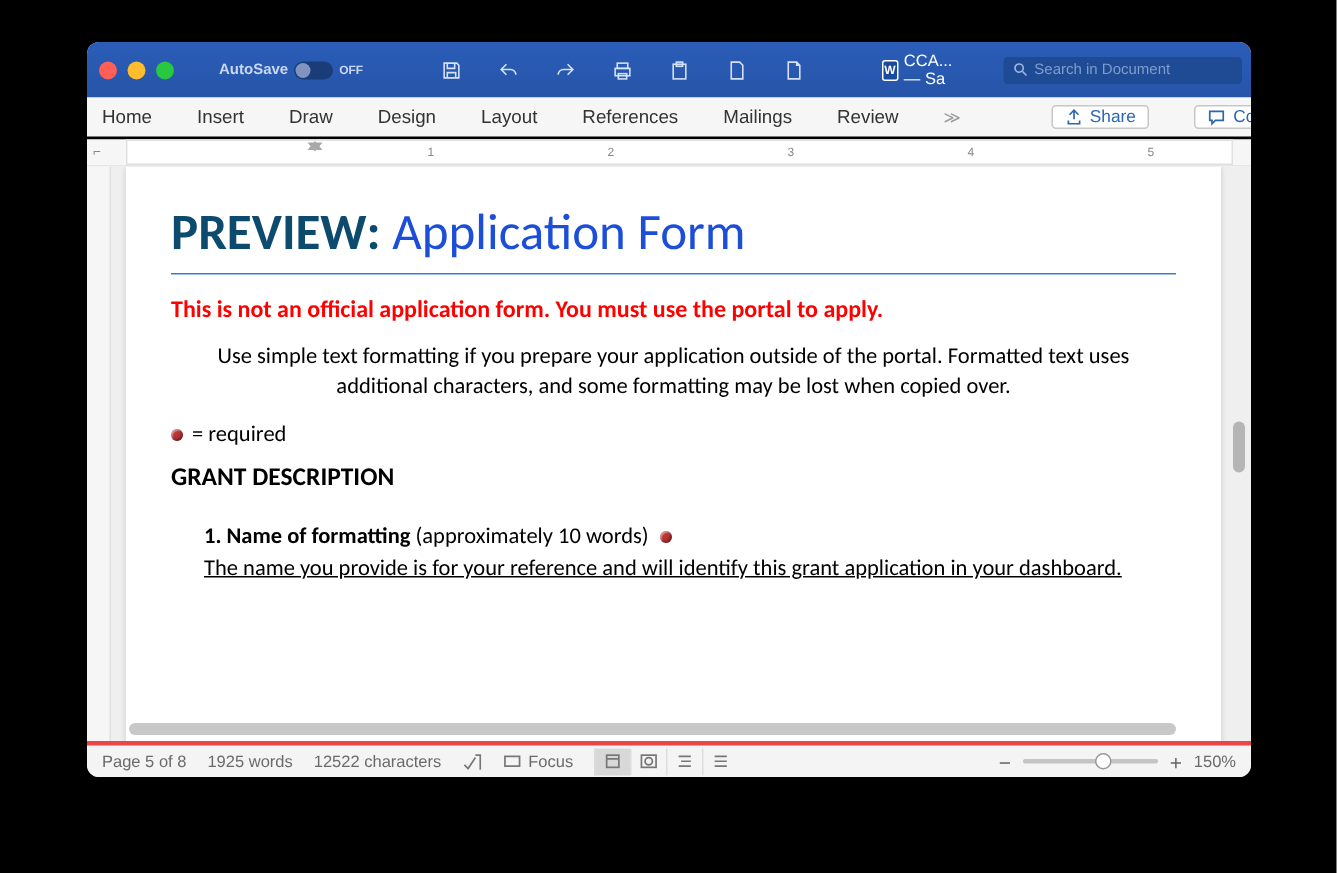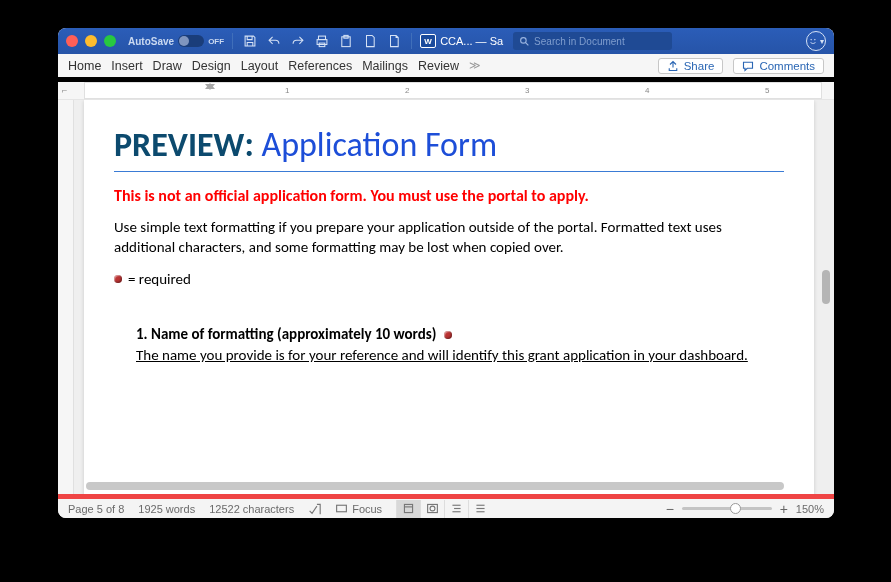--- a/index.html
+++ b/index.html
@@ -18,26 +18,26 @@
     height: 490px;
     background: #fff;
     border-radius: 8px;
     box-shadow: 0 10px 40px rgba(0,0,0,0.5);
     overflow: hidden;
     display: flex;
     flex-direction: column;
   }
   
   .titlebar {
-    height: 26px;
+    height: 37px;
     background: linear-gradient(#2b5db8, #2654a8);
     display: flex;
     align-items: center;
     padding: 0 8px;
-    gap: 6px;
+    gap: 24px;
     color: #d6e2f5;
     font-size: 11px;
   }
   .traffic { display:flex; gap:7px; margin-right:6px; }
   .tl { width:12px; height:12px; border-radius:50%; }
   .tl.r{background:#ff5f57;} .tl.y{background:#febc2e;} .tl.g{background:#28c840;}
   .autosave { display:flex; align-items:center; gap:4px; color:#c9d8f0; font-weight:600; font-size:10px;}
   .switch { width:26px; height:12px; background:#1a3d7a; border-radius:6px; position:relative; }
   .switch::after{content:"";position:absolute;left:1px;top:1px;width:10px;height:10px;border-radius:50%;background:#7f95bf;}
   .tb-icon { width:18px; height:18px; display:flex; align-items:center; justify-content:center; color:#d6e2f5; }
@@ -46,21 +46,21 @@
   .doc-title{color:#fff;font-size:11px;display:flex;align-items:center;gap:4px;}
   .word-icon{width:16px;height:14px;background:#1a4a9c;border:1px solid #fff;border-radius:2px;display:flex;align-items:center;justify-content:center;color:#fff;font-size:8px;font-weight:bold;}
   .search-box{flex:0 0 150px;height:18px;background:#1f4a94;border-radius:3px;display:flex;align-items:center;padding:0 6px;gap:4px;margin-left:4px;}
   .search-box svg{width:11px;height:11px;stroke:#9bb5e0;fill:none;stroke-width:2;}
   .search-box input{flex:1;background:transparent;border:none;color:#fff;font-size:10px;outline:none;}
   .search-box input::placeholder{color:#7f9dce;}
   .tb-spacer{flex:1;}
   .smiley{width:20px;height:20px;border:1.5px solid #d6e2f5;border-radius:50%;display:flex;align-items:center;justify-content:center;}
   .smiley svg{width:10px;height:10px;stroke:#d6e2f5;fill:none;stroke-width:1.5;}
   
-  .ribbon{height:28px;background:#f6f6f6;border-bottom:5px solid #000000;display:flex;align-items:center;padding:0 10px;font-size:12.5px;color:#333;gap:10px;}
+  .ribbon{height:28px;background:#f6f6f6;border-bottom:2px solid #000000;display:flex;align-items:center;padding:0 10px;font-size:12.5px;color:#333;gap:30px;}
   .ribbon .tab{cursor:pointer;}
   .ribbon .chev{color:#999;font-size:11px;}
   .ribbon .spacer{flex:1;}
   .share-btn,.comments-btn{display:flex;align-items:center;gap:5px;border:1px solid #c7c7c7;border-radius:3px;padding:1px 8px;font-size:11.5px;color:#2a66b4;background:#fff;}
   .share-btn svg,.comments-btn svg{width:12px;height:12px;stroke:#2a66b4;fill:none;stroke-width:1.5;}
   
   .ruler-area{height:18px;background:#f6f6f6;border-bottom:1px solid #e5e5e5;position:relative;font-size:8px;color:#999;}
   .ruler{position:absolute;left:26px;right:12px;top:0;bottom:0;background:#fff;border:1px solid #e0e0e0;}
   .ruler-tick{position:absolute;top:3px;font-size:8px;color:#888;}
   .ruler-indent{position:absolute;top:0;width:0;height:0;}
@@ -68,35 +68,35 @@
   .ruler-indent.bot{border-left:5px solid transparent;border-right:5px solid transparent;border-bottom:6px solid #a8a8a8;bottom:1px;}
   
   .doc-area{flex:1;background:#efefef;position:relative;overflow:hidden;}
   .vruler{position:absolute;left:0;top:0;bottom:0;width:16px;background:#f6f6f6;border-right:1px solid #e0e0e0;}
   .page{position:absolute;left:26px;top:0;width:730px;min-height:440px;background:#fff;box-shadow:0 1px 4px rgba(0,0,0,0.15);padding:24px 30px;font-family:Calibri,Arial,sans-serif;color:#000;}
   .page h1{font-size:34px;font-weight:bold;margin-bottom:6px;}
   .page h1 .prev{color:#0c4a6e;}
   .page h1 .appf{color:#1d4ed8;font-weight:normal;}
   .page hr{border:none;border-top:1px solid #3a7bd5;margin-bottom:14px;}
   .warn{color:#ff0000;font-weight:bold;font-size:16px;margin-bottom:12px;}
-  .intro{font-size:15px;line-height:1.35;margin-bottom:12px;}
-  .req{font-size:15px;margin-bottom:36px;display:flex;align-items:center;gap:6px;}
+  .intro{font-size:15px;line-height:1.35;margin-bottom:12px;text-align:center;}
+  .req{font-size:15px;margin-bottom:8px;display:flex;align-items:center;gap:6px;}
   .req-dot{width:8px;height:8px;border-radius:50%;background:#b33;box-shadow:inset -1px -1px 2px rgba(0,0,0,0.4),inset 1px 1px 1px rgba(255,255,255,0.5);display:inline-block;}
   .section-h{font-weight:bold;font-size:17px;margin-bottom:20px;}
   .item{font-size:15px;padding-left:22px;line-height:1.4;}
   .item .num{font-weight:bold;}
   .item .name{font-weight:bold;}
-  .item .paren{font-weight:bold;}
+  .item .paren{font-weight:normal;}
   .item .desc{display:block;padding-left:0;text-decoration:underline;}
   .vscroll{position:absolute;right:2px;top:0;bottom:0;width:12px;}
   .vscroll-thumb{position:absolute;right:2px;top:170px;width:8px;height:34px;background:#b5b5b5;border-radius:4px;}
   .hscroll{position:absolute;left:28px;right:20px;bottom:3px;height:10px;}
   .hscroll-thumb{position:absolute;left:0;right:30px;top:1px;height:8px;background:#c8c8c8;border-radius:4px;}
   
-  .statusbar{height:24px;background:#f4f4f4;border-top:5px solid #ef4444;display:flex;align-items:center;padding:0 10px;font-size:11px;color:#6a6a6a;gap:14px;}
+  .statusbar{height:24px;background:#f4f4f4;border-top:3px solid #ef4444;display:flex;align-items:center;padding:0 10px;font-size:11px;color:#6a6a6a;gap:14px;}
   .statusbar .sb-item{white-space:nowrap;}
   .statusbar svg{width:13px;height:13px;stroke:#777;fill:none;stroke-width:1.4;}
   .view-btns{display:flex;gap:0;}
   .view-btn{width:24px;height:18px;display:flex;align-items:center;justify-content:center;border-left:1px solid #ddd;}
   .view-btn.active{background:#d8d8d8;}
   .zoom{display:flex;align-items:center;gap:6px;margin-left:auto;}
   .zoom-track{width:90px;height:3px;background:#c4c4c4;border-radius:2px;position:relative;}
   .zoom-thumb{position:absolute;left:48px;top:-4px;width:11px;height:11px;border-radius:50%;background:#fff;border:1px solid #999;}
   .zoom-btn{font-size:14px;color:#666;width:12px;text-align:center;cursor:pointer;}
 </style>
@@ -223,20 +223,21 @@
         <span class="prev">PREVIEW:</span>
         <span class="appf">Application Form</span>
       </h1>
       <hr>
       <p class="warn">This is not an official application form. You must use the portal to apply.</p>
       <p class="intro">Use simple text formatting if you prepare your application outside of the portal. Formatted text uses additional characters, and some formatting may be lost when copied over.</p>
       <p class="req">
         <span class="req-dot"></span>
         <span>= required</span>
       </p>
+      <p class="section-h">GRANT DESCRIPTION</p>
       <div class="item">
         <span class="num">1.</span>
         <span class="name">Name of formatting</span>
         <span class="paren">(approximately 10 words)</span>
         <span class="req-dot" style="margin-left:4px;vertical-align:middle;"></span>
         <span class="desc">The name you provide is for your reference and will identify this grant application in your dashboard.</span>
       </div>
     </div>
     <div class="vscroll">
       <div class="vscroll-thumb"></div>

